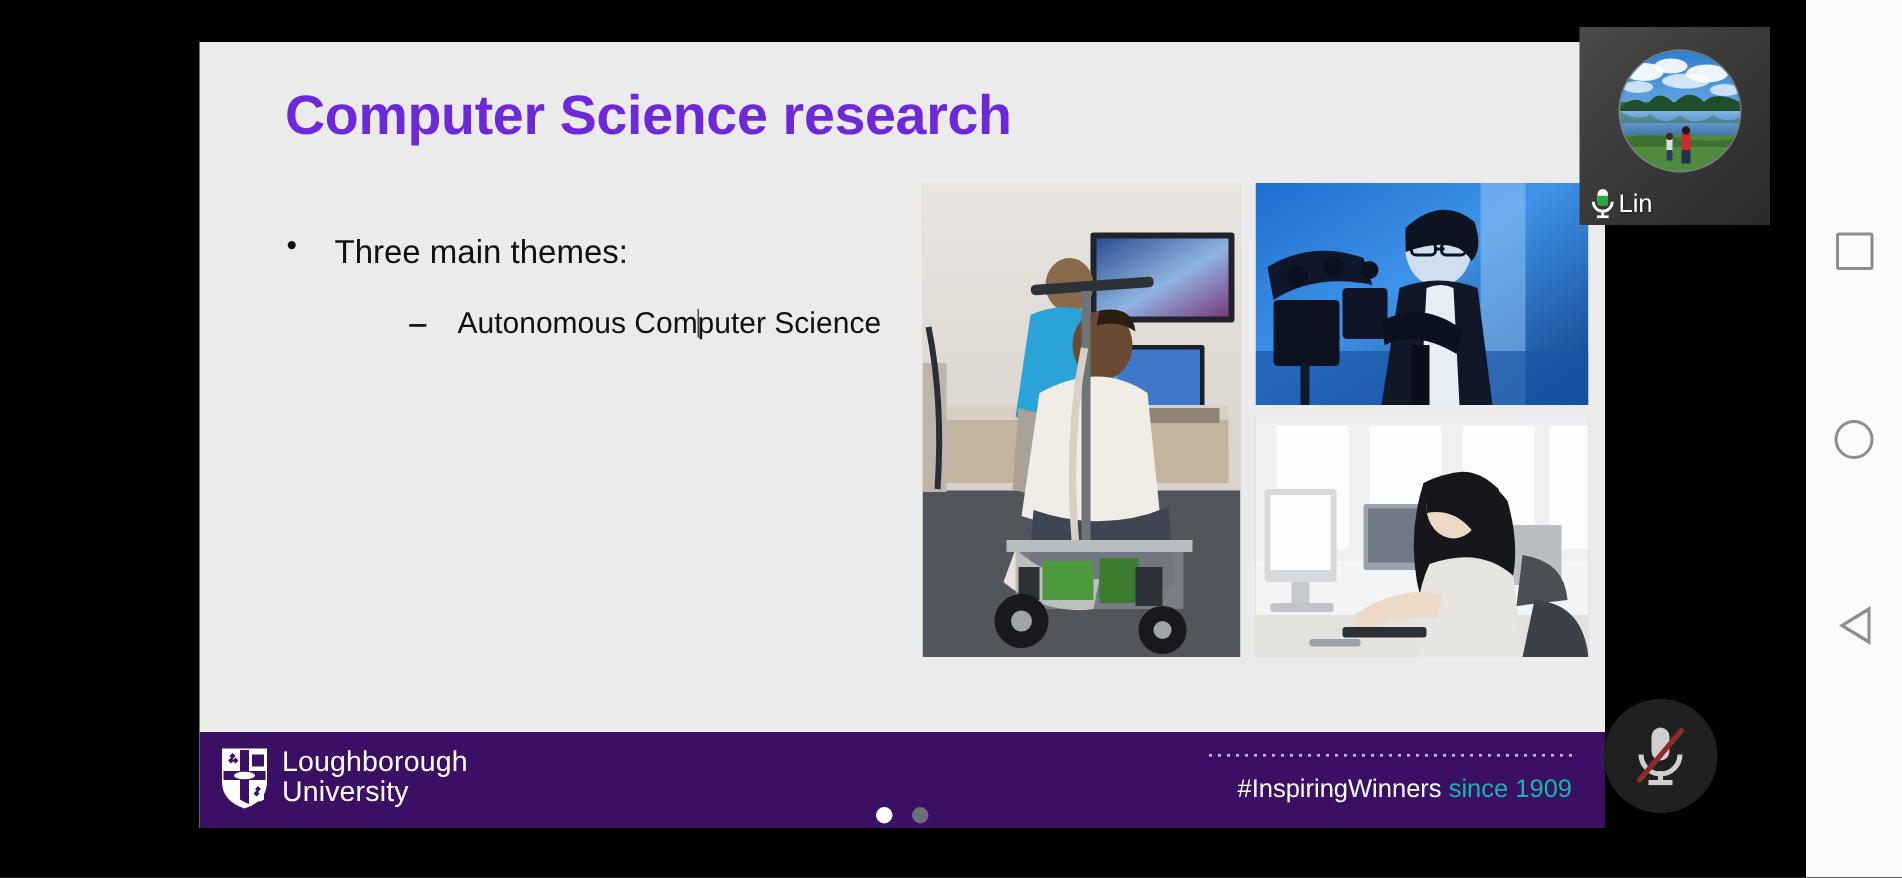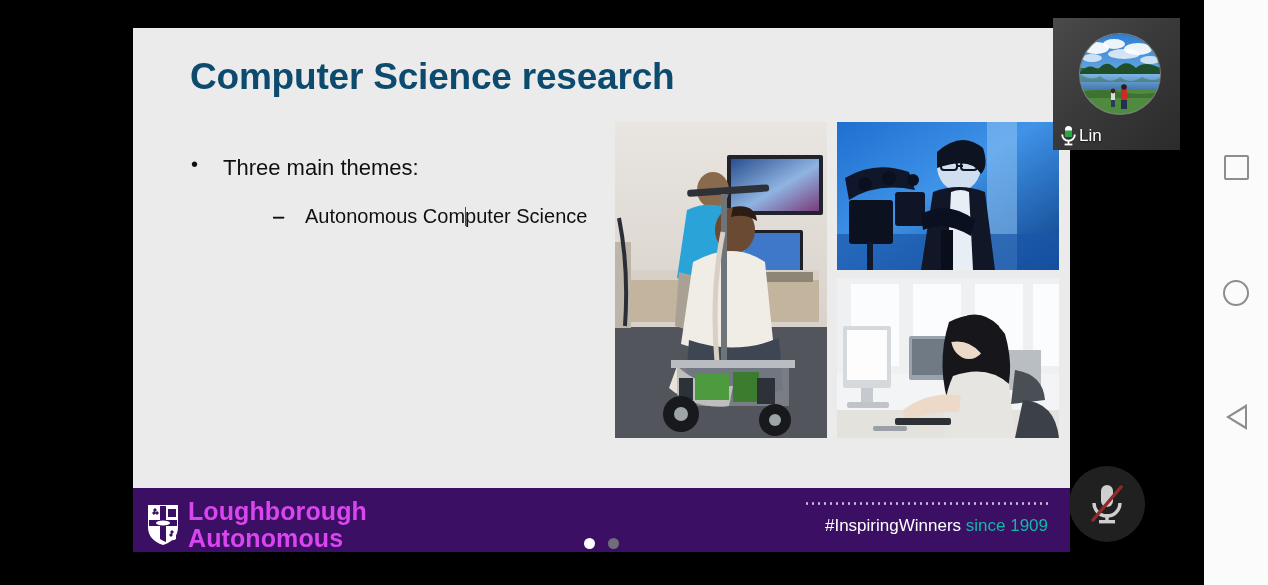--- a/index.html
+++ b/index.html
@@ -81,21 +81,21 @@
     background: #ebebeb;
     overflow: hidden;
   }
 
   #slide-title {
     position: absolute;
     left: 57px;
     top: 28px;
     font-size: 37px;
     font-weight: bold;
-    color: #0c4a6e;
+    color: #6d28d9;
     letter-spacing: -0.2px;
     white-space: nowrap;
   }
 
   
   #bullet-list {
     position: absolute;
     left: 50px;
     top: 126px;
     width: 440px;
@@ -167,24 +167,24 @@
   #footer-brand {
     position: absolute;
     left: 14px;
     top: 10px;
     display: flex;
     align-items: center;
     gap: 9px;
   }
   #crest { width: 32px; height: 42px; display: block; }
   #brand-text {
-    color: #d946ef;
-    font-size: 25px;
+    color: #ffffff;
+    font-size: 19px;
     line-height: 1.07;
-    font-weight: 700;
+    font-weight: 400;
     letter-spacing: 0.1px;
   }
   #footer-tagline {
     position: absolute;
     right: 22px;
     top: 14px;
     text-align: right;
   }
   #dotted-rule {
     height: 3px;
@@ -417,21 +417,21 @@
           <path d="M13 2 h6 v36 q-3 -1 -6 -3 z" fill="#3b0f63"></path>
           <path d="M2 16 h28 v6 h-28 z" fill="#3b0f63"></path>
           <path d="M6 6 l2 -2 l2 2 l-2 2 z M5 9 l2 -2 l2 2 l-2 2 z M8 9 l2 -2 l2 2 l-2 2 z" fill="#3b0f63"></path>
           <rect x="21" y="5" width="8" height="8" fill="#3b0f63"></rect>
           <path d="M20 26 h9 v9 q-4 3 -9 -1 z" fill="#ffffff"></path>
           <path d="M23 28 l2 -2 l2 2 l-2 2 z M22 31 l2 -2 l2 2 l-2 2 z" fill="#3b0f63"></path>
           <ellipse cx="16" cy="19" rx="7" ry="2.5" fill="#ffffff"></ellipse>
         </svg>
         <div id="brand-text">
           <div>Loughborough</div>
-          <div>Autonomous</div>
+          <div>University</div>
         </div>
       </div>
 
       <div id="footer-tagline">
         <div id="dotted-rule"></div>
         <div id="tagline-text"><span class="hash">#InspiringWinners</span><span class="since"> since 1909</span></div>
       </div>
 
       <div id="page-dots">
         <div class="dot dot-active"></div>

